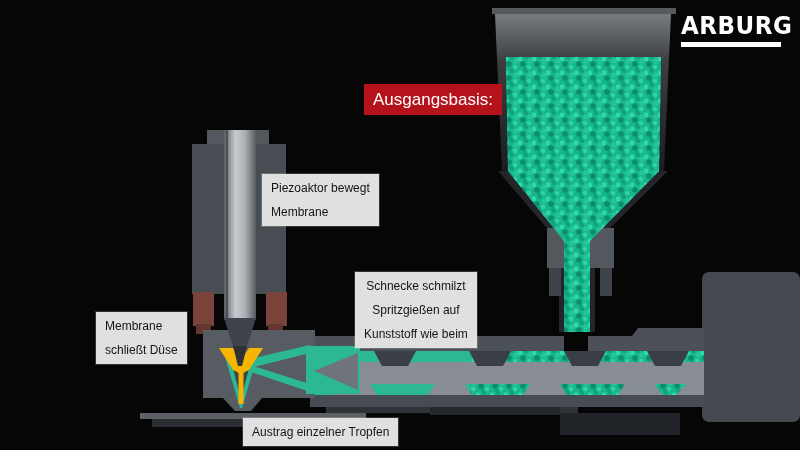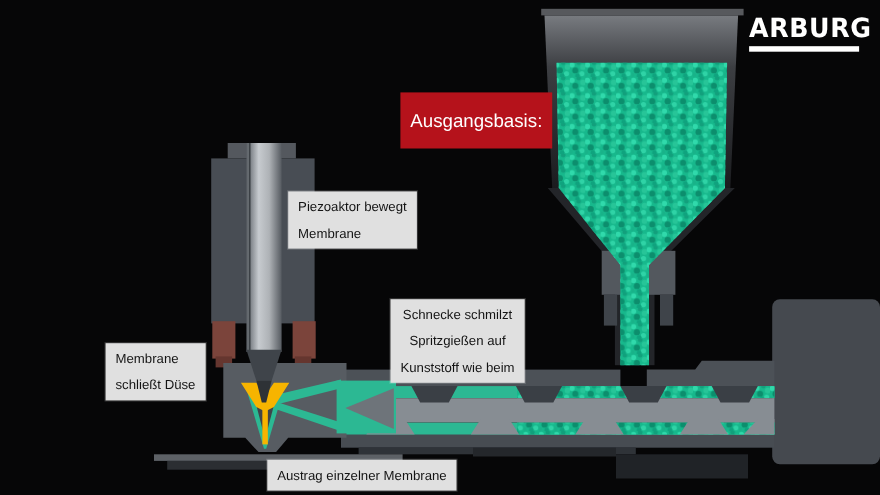--- a/index.html
+++ b/index.html
@@ -30,21 +30,21 @@
     font-size:12px;line-height:24px;
     padding:2px 9px;
     white-space:nowrap;
     box-shadow:0 0 0 1px rgba(255,255,255,0.18);
   }
   .label-red{
     position:absolute;
     background:var(--accent-red);
     color:#fff;
     font-size:17px;line-height:23px;
-    padding:14px 9px;
+    padding:4px 9px;
     white-space:nowrap;
   }
   #label-source{left:364px;top:84px;}
   #label-piezo{left:262px;top:174px;}
   #label-screw{left:355px;top:272px;text-align:center;}
   #label-membrane{left:96px;top:312px;}
   #label-droplets{left:243px;top:418px;}
   #logo{position:absolute;left:681px;top:13px;width:100px;text-align:center;}
   #logo .logo-text{
     color:var(--logo-white);
@@ -186,21 +186,21 @@
     <div>Spritzgießen auf</div>
     <div>Kunststoff wie beim</div>
   </div>
 
   <div class="label" id="label-membrane">
     <div>Membrane</div>
     <div>schließt Düse</div>
   </div>
 
   <div class="label" id="label-droplets">
-    <div>Austrag einzelner Membrane</div>
+    <div>Austrag einzelner Tropfen</div>
   </div>
 
   <div id="logo">
     <div class="logo-text">ARBURG</div>
     <div class="logo-bar"></div>
   </div>
 
 </div>
 
 </body></html>

